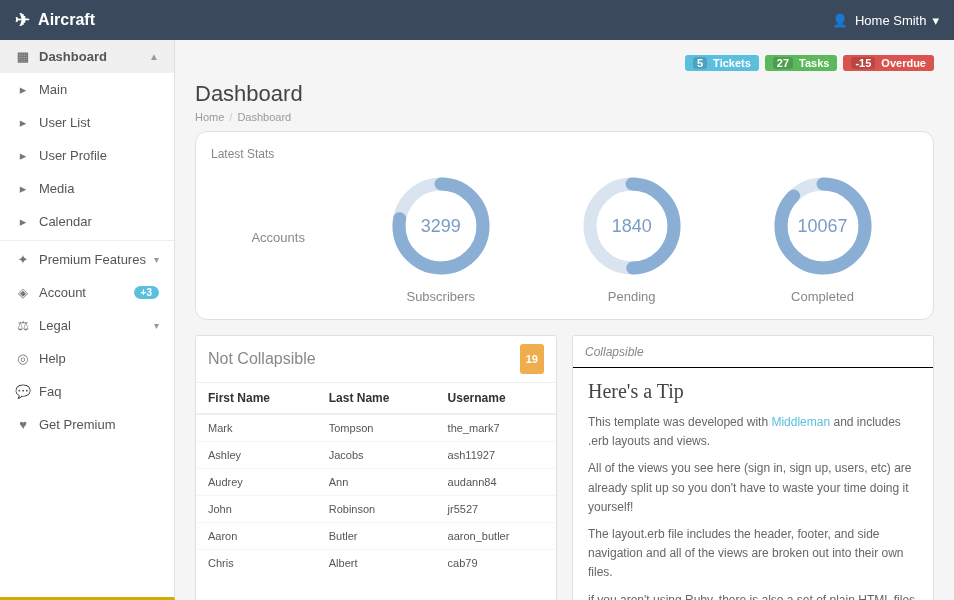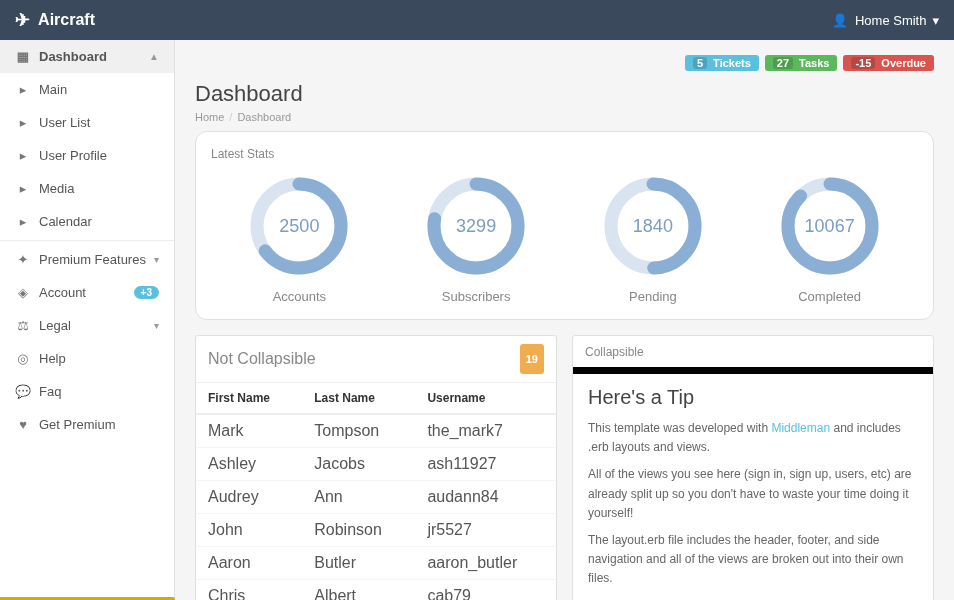--- a/index.html
+++ b/index.html
@@ -129,29 +129,29 @@
       padding: 8px 12px;
       display: flex;
       align-items: center;
       justify-content: space-between;
       border-bottom: 1px solid #eee;
     }
     .panel-title { font-size: 16px; color: #888; }
     .panel-badge { background: #f0ad4e; color: #fff; border-radius: 3px; padding: 9px 6px; font-size: 11px; font-weight: bold; }
     table { width: 100%; border-collapse: collapse; }
     th { text-align: left; padding: 8px 12px; font-size: 12px; font-weight: 700; color: #333; border-bottom: 2px solid #eee; }
-    td { padding: 7px 12px; font-size: 16px; color: #555; border-bottom: 1px solid #f5f5f5; }
+    td { padding: 7px 12px; font-size: 11px; color: #555; border-bottom: 1px solid #f5f5f5; }
     tr:last-child td { border-bottom: none; }
 
     
     .tip-panel { background: #fff; border: 1px solid #e0e0e0; border-radius: 3px; flex: 1; }
-    .tip-header { padding: 8px 12px; border-bottom: 7px solid #000000; }
+    .tip-header { padding: 8px 12px; border-bottom: 1px solid #000000; font-style: italic; }
     .tip-title-small { font-size: 12px; color: #888; }
     .tip-body { padding: 12px 15px; }
-    .tip-body h2 { font-size: 20px; font-weight: 300; color: #444; margin-bottom: 10px; }
+    .tip-body h2 { font-size: 20px; font-weight: 300; color: #444; margin-bottom: 10px; font-family: Liberation Serif, serif; }
     .tip-body p { font-size: 12px; color: #666; line-height: 1.6; margin-bottom: 8px; }
     .tip-body a { color: #5bc0de; text-decoration: none; }
 
     svg.donut { width: 110px; height: 110px; transform: rotate(-90deg); }
   </style>
 </head>
 <body>
 
 <nav class="top-nav">
   <div class="top-nav-brand">
@@ -271,27 +271,20 @@
         <span class="breadcrumb-sep">/</span>
         <span>Dashboard</span>
       </div>
     </div>
 
     <div class="stats-section">
       <div class="stats-title">Latest Stats</div>
       <div class="stats-charts">
 
         <div class="chart-item">
-          <div class="donut-wrap">
-            <svg class="donut" viewBox="0 0 110 110">
-              <circle cx="55" cy="55" r="42" fill="none" stroke="#d9e4f0" stroke-width="13"></circle>
-              <circle cx="55" cy="55" r="42" fill="none" stroke="#8bafd4" stroke-width="13" stroke-dasharray="171 263" stroke-dashoffset="0" stroke-linecap="round"></circle>
-            </svg>
-            <span class="donut-label">2500</span>
-          </div>
           <span class="chart-name">Accounts</span>
         </div>
 
         <div class="chart-item">
           <div class="donut-wrap">
             <svg class="donut" viewBox="0 0 110 110">
               <circle cx="55" cy="55" r="42" fill="none" stroke="#d9e4f0" stroke-width="13"></circle>
               <circle cx="55" cy="55" r="42" fill="none" stroke="#8bafd4" stroke-width="13" stroke-dasharray="205 263" stroke-dashoffset="0" stroke-linecap="round"></circle>
             </svg>
             <span class="donut-label">3299</span>

